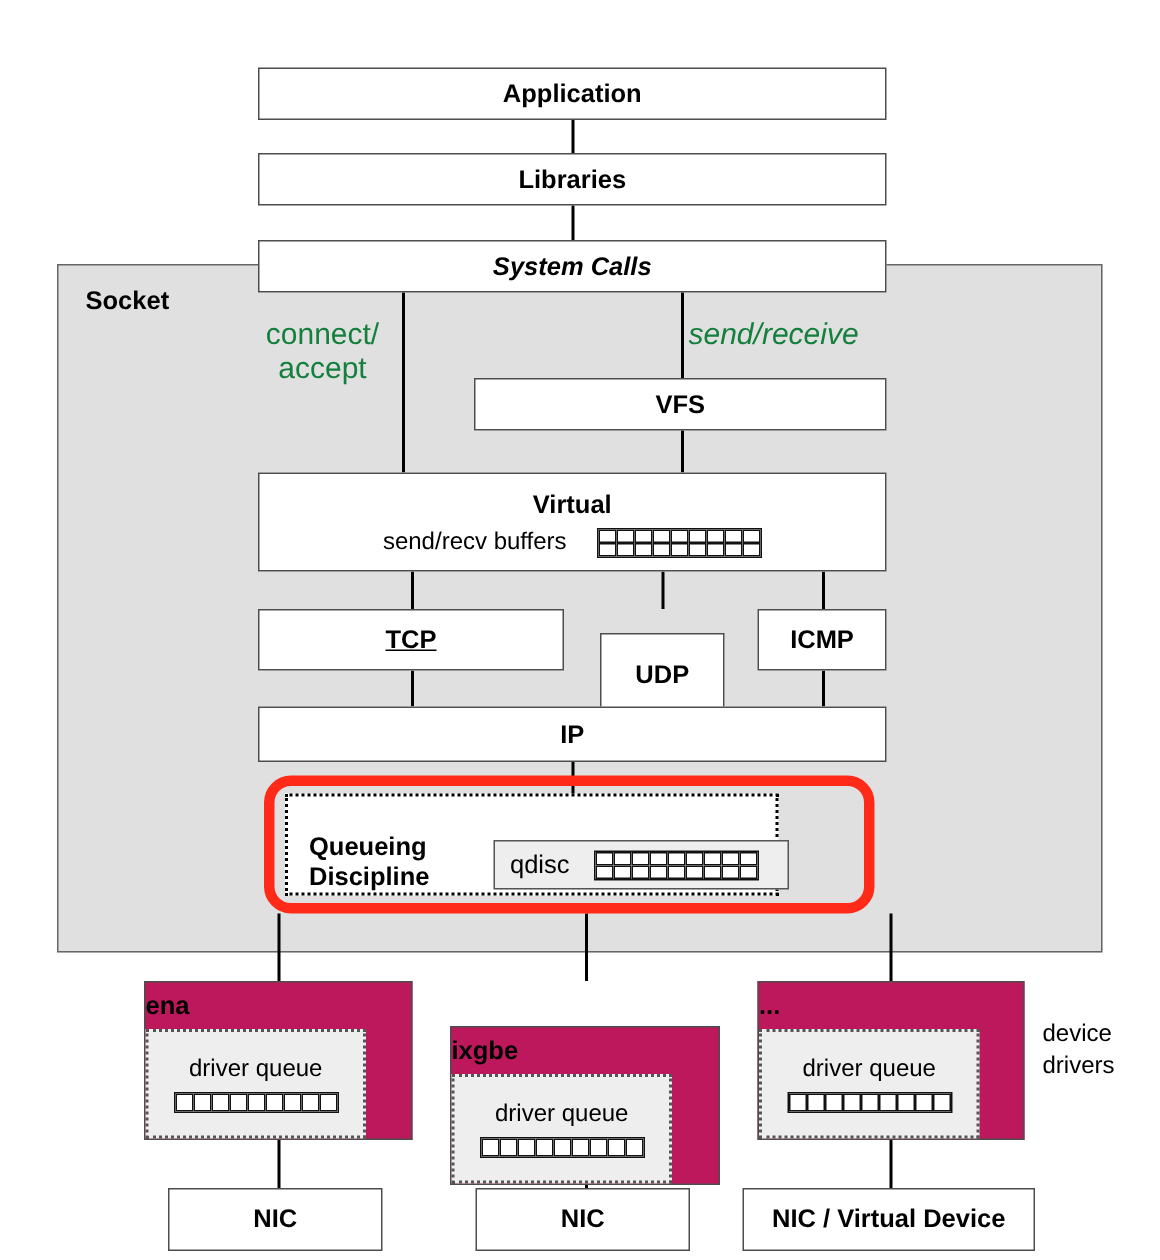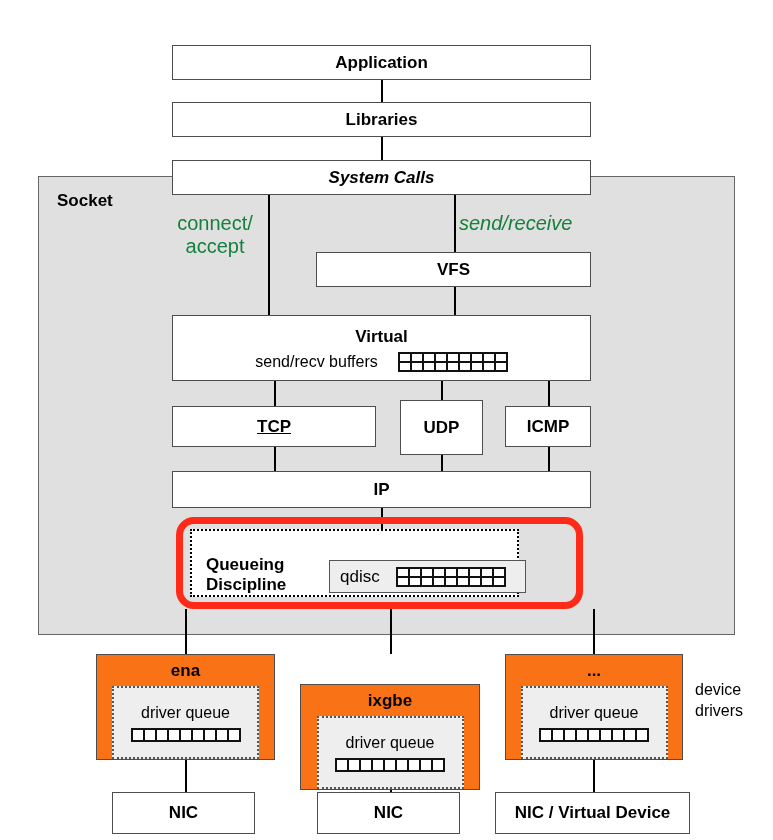--- a/index.html
+++ b/index.html
@@ -148,25 +148,25 @@
     gap: 6px;
   }
   .drvq-label {
     font-size: 16px;
     color: #000000;
     white-space: nowrap;
   }
 
   
   .driver-box {
-    background: #f97316;
+    background: #be185d;
     border: 1.6px solid #4d4d4d;
     display: flex;
     flex-direction: column;
-    align-items: center;
+    align-items: flex-start;
     justify-content: flex-start;
     padding-top: 6px;
     box-sizing: border-box;
   }
   .driver-title {
     font-weight: bold;
     font-size: 17px;
     color: #000000;
     margin-bottom: 5px;
   }
@@ -277,21 +277,21 @@
             <div class="cell" style="width: 12px; height: 9px;"></div>
           </div>
         </div>
     </div>
   </div>
 
   <div class="abs node" style="left:172px; top:394px; width:204px; height:41px;text-decoration:underline;">
     <span class="node-title">TCP</span>
   </div>
 
-  <div class="abs node" style="left:400px; top:388px; width:83px; height:55px;">
+  <div class="abs node" style="left:400px; top:410px; width:83px; height:55px;">
     <span class="node-title">UDP</span>
   </div>
 
   <div class="abs node" style="left:505px; top:394px; width:86px; height:41px;">
     <span class="node-title">ICMP</span>
   </div>
 
   <div class="abs node" style="left:172px; top:459px; width:419px; height:37px;">
     <span class="node-title">IP</span>
   </div>

